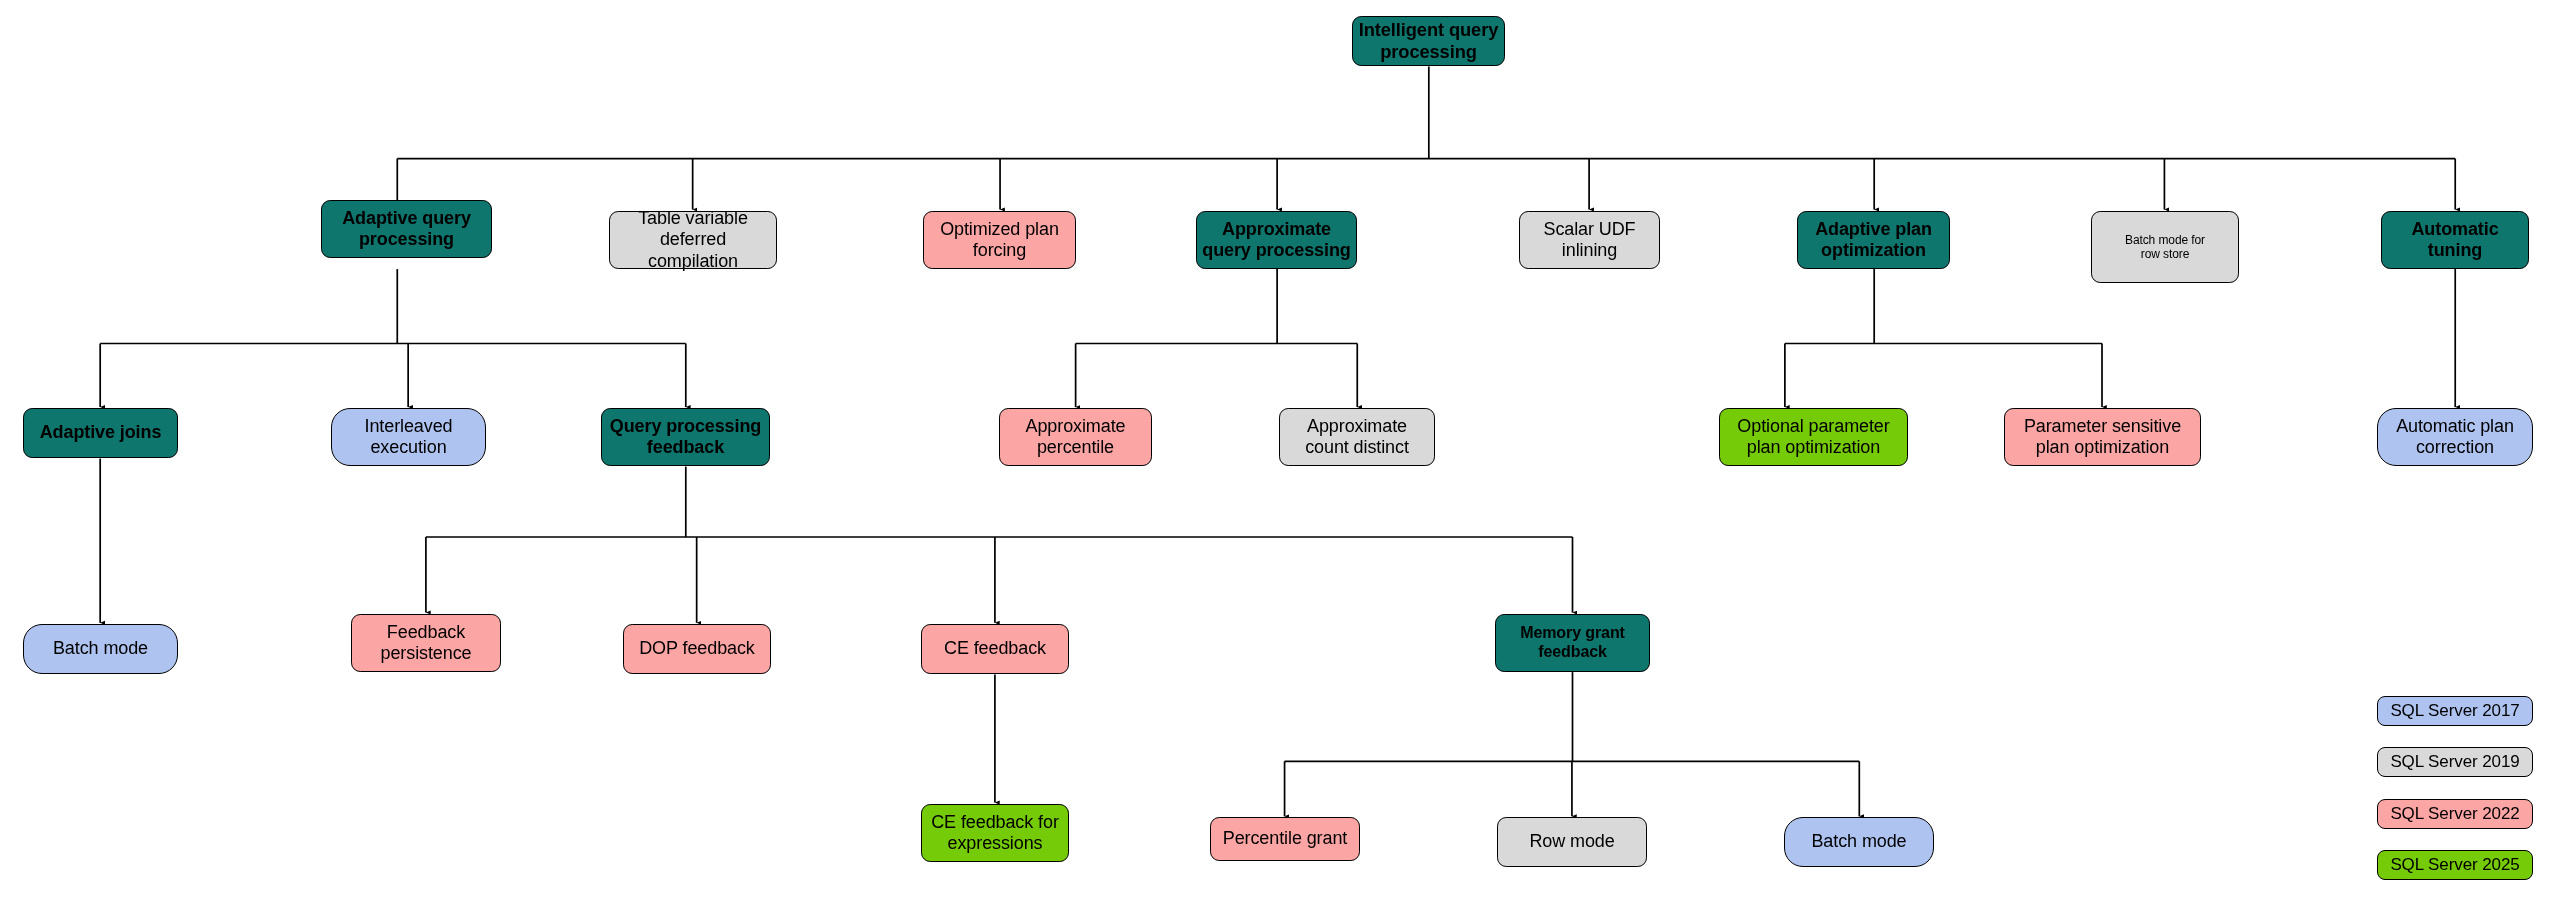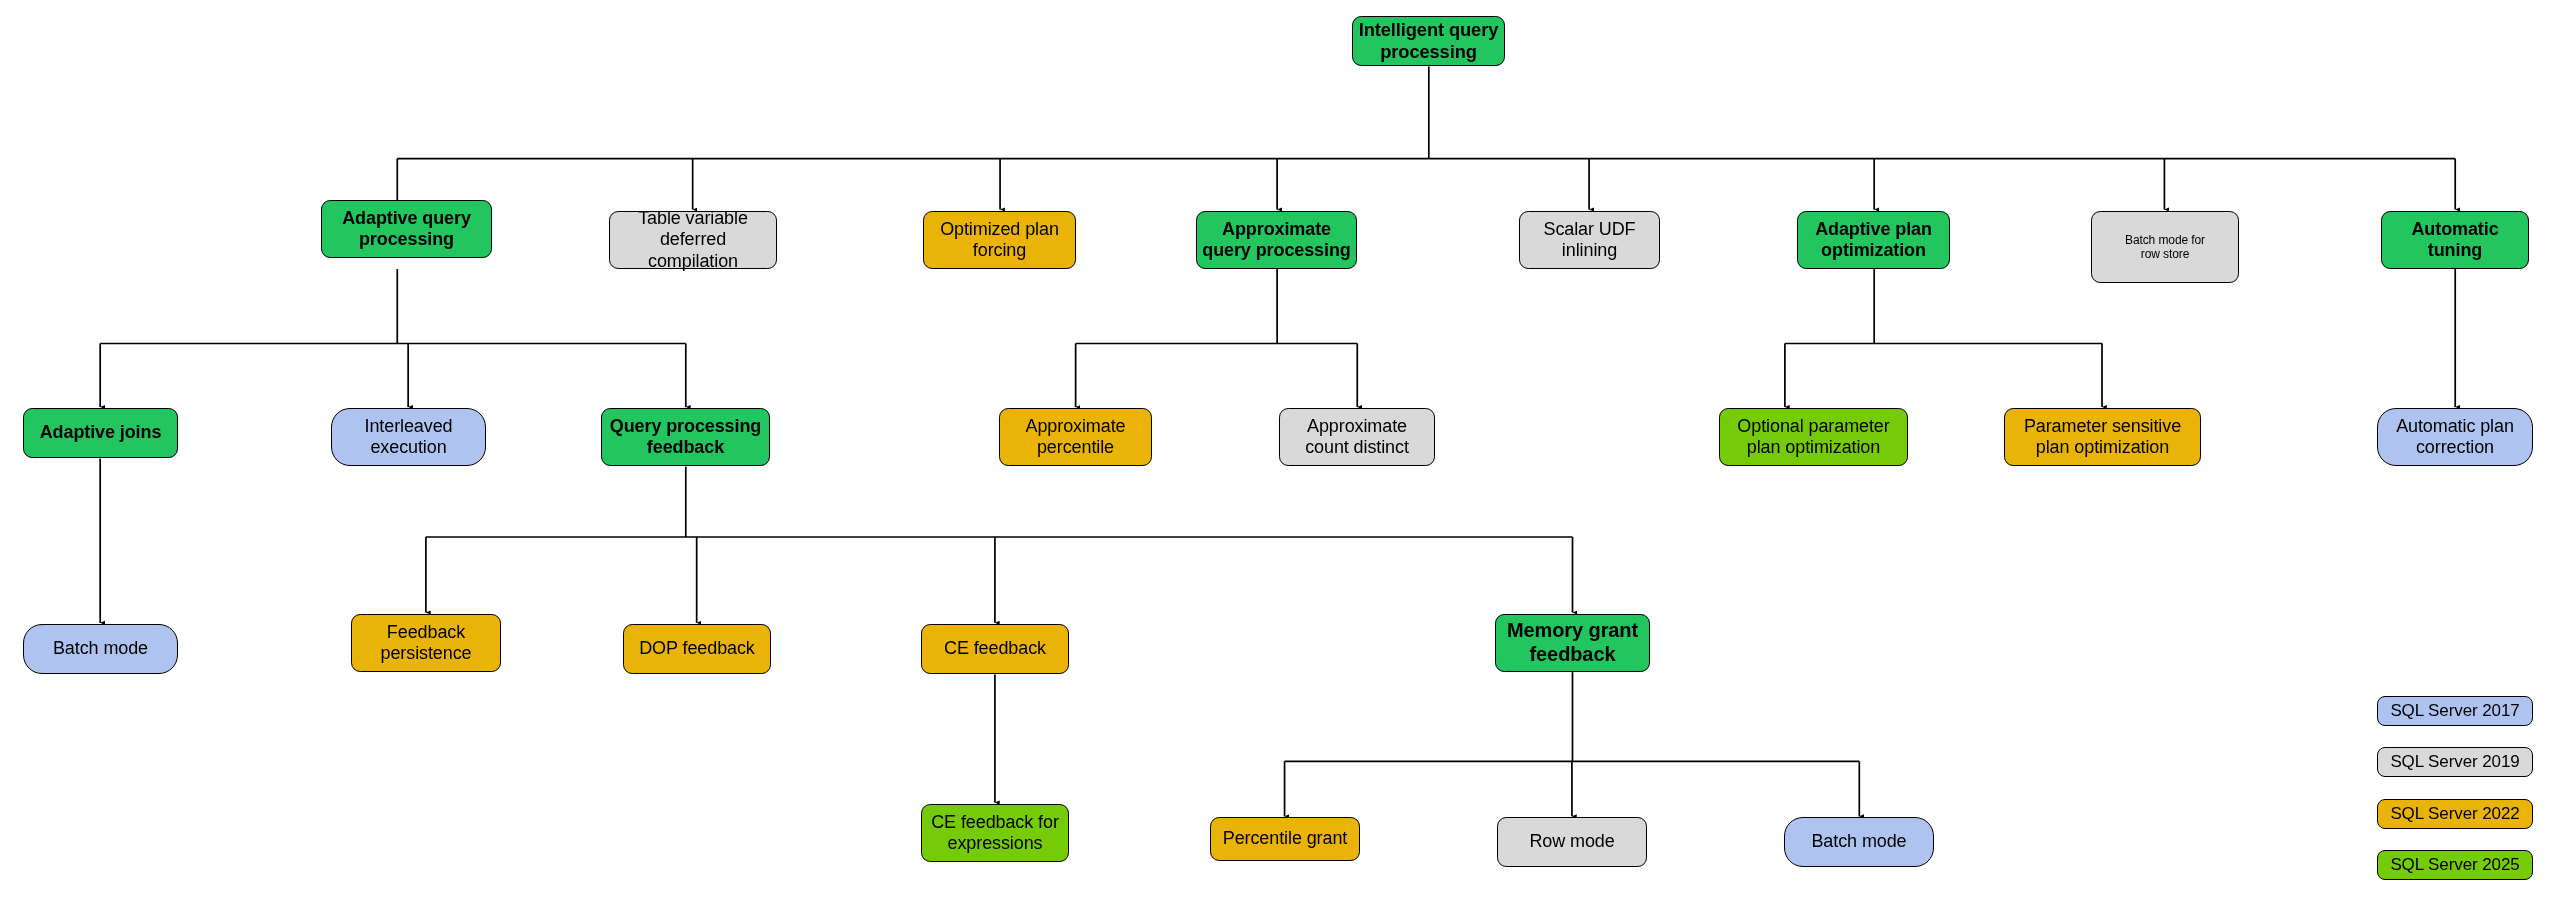--- a/index.html
+++ b/index.html
@@ -31,24 +31,24 @@
     display: flex;
     align-items: center;
     justify-content: center;
     text-align: center;
     color: #000000;
     line-height: 1.18;
     padding: 1.1px 4.6px;
     white-space: pre-line;
     letter-spacing: -0.1px;
   }
-  .fill-white  { background: #22c55e; }
+  .fill-white  { background: #0f766e; }
   .fill-blue   { background: #aec3f0; border-radius: 19px; }
   .fill-gray   { background: #d9d9d9; }
-  .fill-orange { background: #eab308; }
+  .fill-orange { background: #fca5a5; }
   .fill-green  { background: #76cb08; }
   .weight-bold   { font-weight: bold; }
   .weight-normal { font-weight: normal; }
   .legend-item {
     position: absolute;
     box-sizing: border-box;
     border: 1.7px solid #000000;
     border-radius: 8px;
     display: flex;
     align-items: center;
@@ -141,21 +141,21 @@
 plan optimization</div>
       <div class="node fill-orange weight-normal" style="left: 2004px; top: 408px; width: 197px; height: 58px; font-size: 18px;">Parameter sensitive
 plan optimization</div>
       <div class="node fill-blue weight-normal" style="left: 2377px; top: 408px; width: 156px; height: 58px; font-size: 18px;">Automatic plan
 correction</div>
       <div class="node fill-blue weight-normal" style="left: 23px; top: 624px; width: 155px; height: 50px; font-size: 18px;">Batch mode</div>
       <div class="node fill-orange weight-normal" style="left: 351px; top: 614px; width: 150px; height: 58px; font-size: 18px;">Feedback
 persistence</div>
       <div class="node fill-orange weight-normal" style="left: 623px; top: 624px; width: 148px; height: 50px; font-size: 18px;">DOP feedback</div>
       <div class="node fill-orange weight-normal" style="left: 921px; top: 624px; width: 148px; height: 50px; font-size: 18px;">CE feedback</div>
-      <div class="node fill-white weight-bold" style="left: 1495px; top: 614px; width: 155px; height: 58px; font-size: 20px;">Memory grant
+      <div class="node fill-white weight-bold" style="left: 1495px; top: 614px; width: 155px; height: 58px; font-size: 16px;">Memory grant
 feedback</div>
       <div class="node fill-green weight-normal" style="left: 921px; top: 804px; width: 148px; height: 58px; font-size: 18px;">CE feedback for
 expressions</div>
       <div class="node fill-orange weight-normal" style="left: 1210px; top: 817px; width: 150px; height: 44px; font-size: 18px;">Percentile grant</div>
       <div class="node fill-gray weight-normal" style="left: 1497px; top: 817px; width: 150px; height: 50px; font-size: 18px;">Row mode</div>
       <div class="node fill-blue weight-normal" style="left: 1784px; top: 817px; width: 150px; height: 50px; font-size: 18px;">Batch mode</div>
     </div>
   <div id="legend-layer">
       <div class="legend-item fill-blue" style="left: 2377px; top: 696px; width: 156px; height: 30px;">SQL Server 2017</div>
       <div class="legend-item fill-gray" style="left: 2377px; top: 747px; width: 156px; height: 30px;">SQL Server 2019</div>

